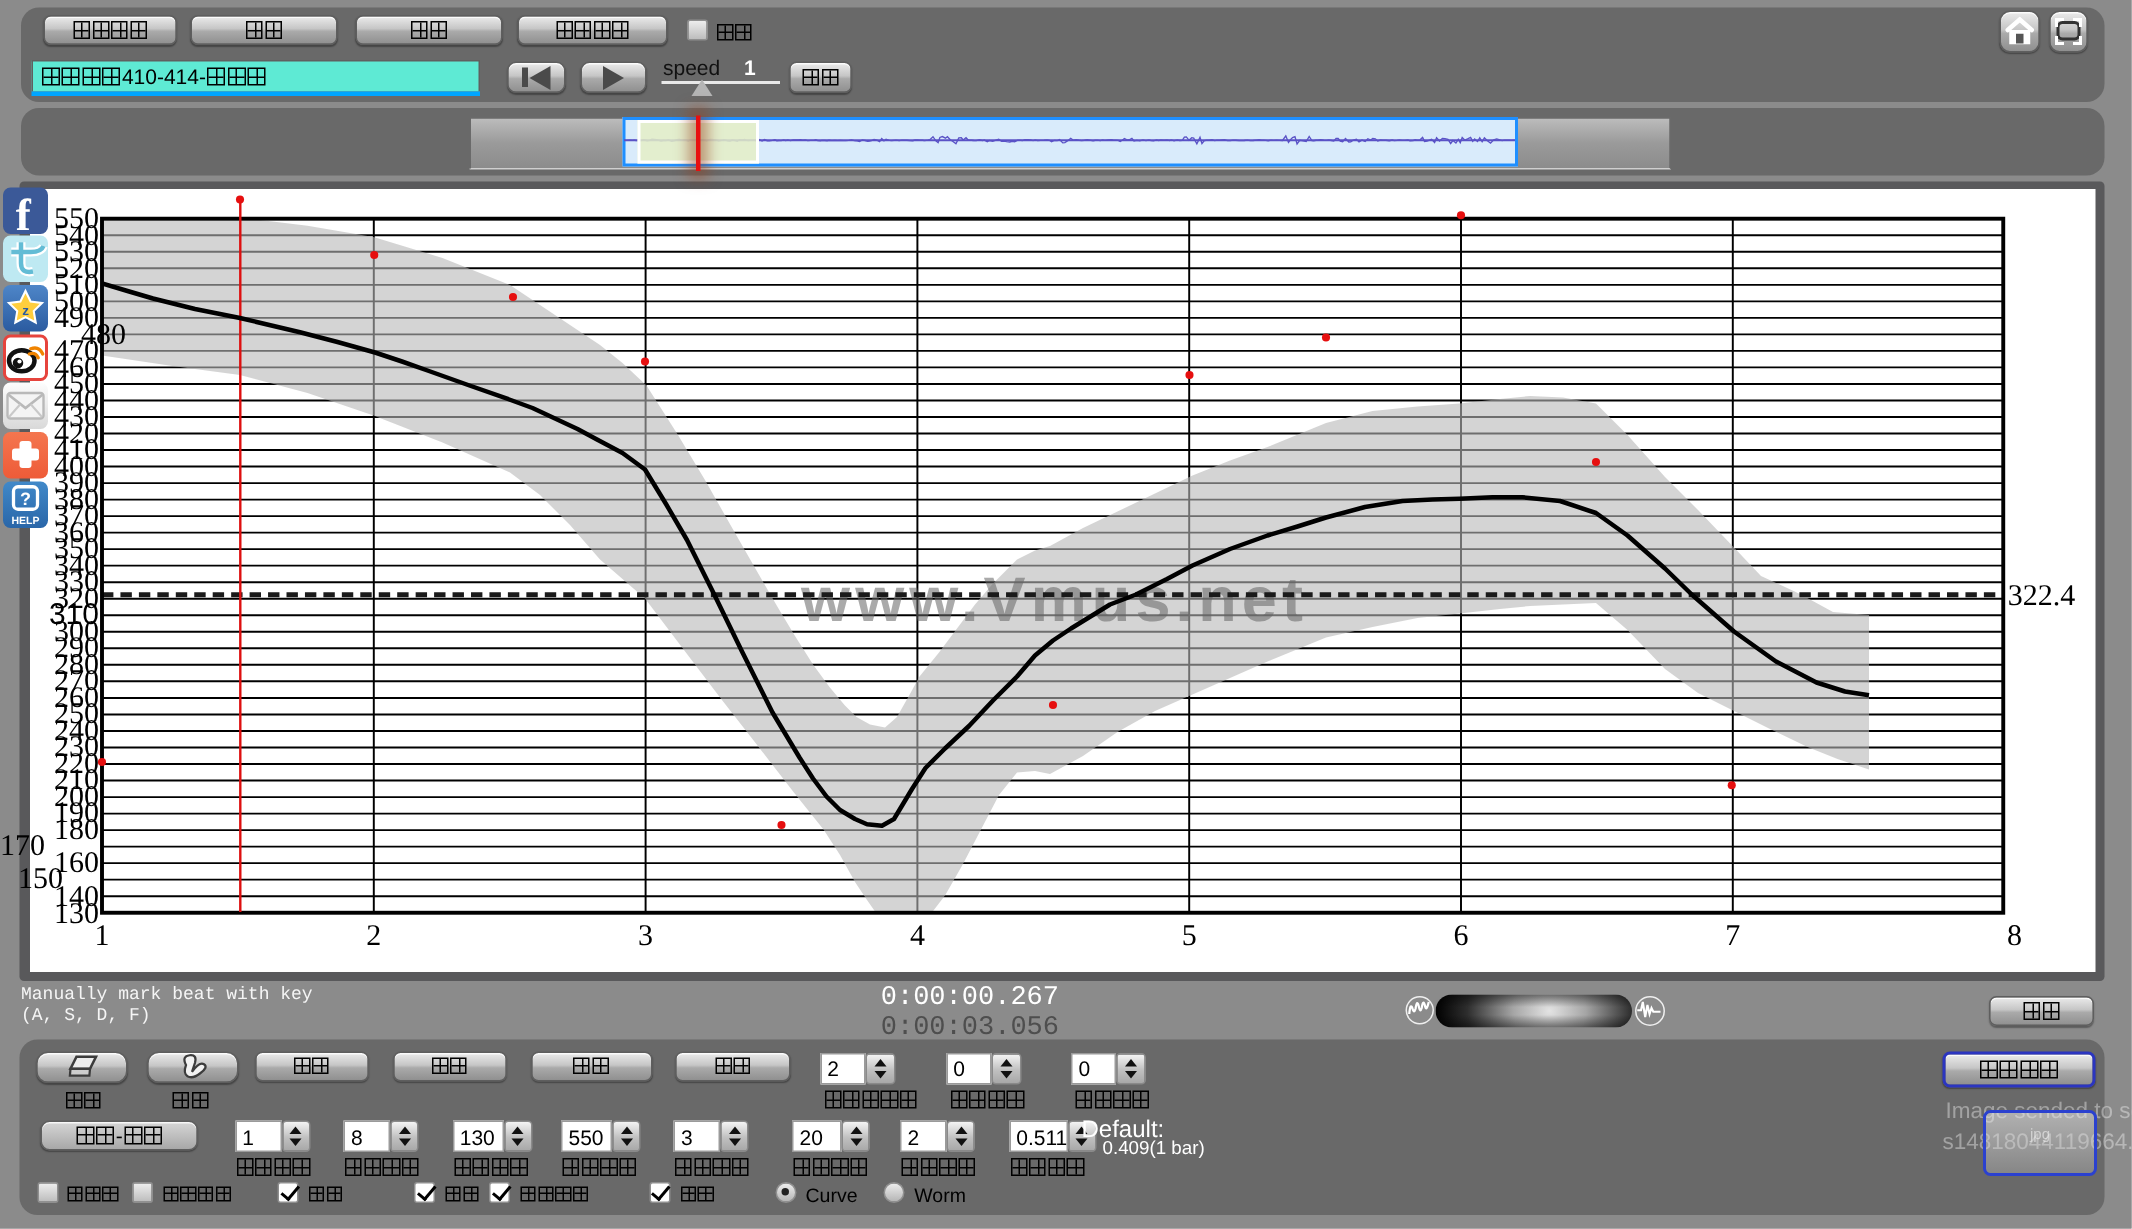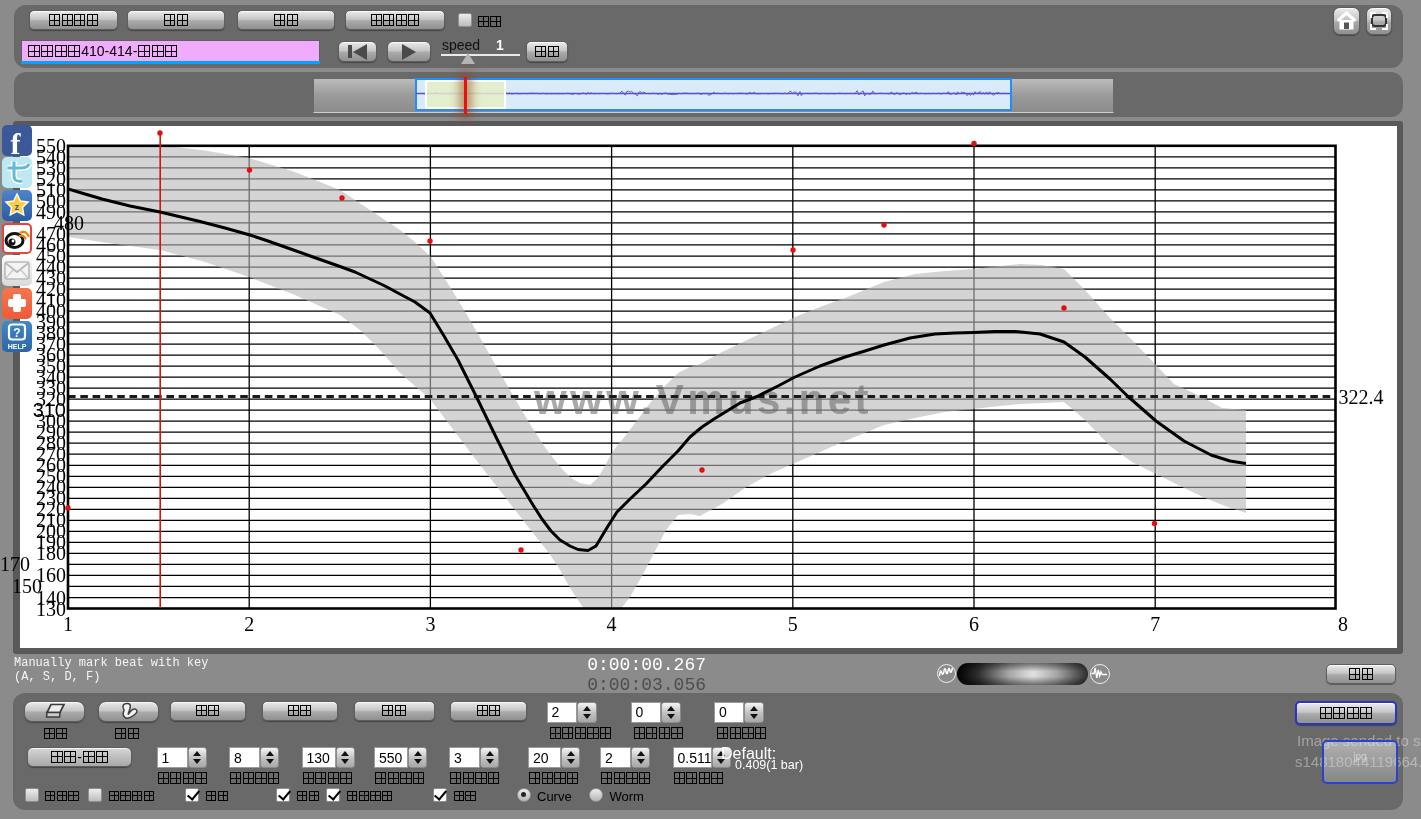--- a/index.html
+++ b/index.html
@@ -54,21 +54,21 @@
     <i class="cj"></i>
   </div>
 <div class="btn" style="left:345px;top:10px;width:100px;height:20px">
     <i class="cj"></i>
     <i class="cj"></i>
     <i class="cj"></i>
     <i class="cj"></i>
   </div>
 <div class="cb" style="left:458px;top:13px"></div>
 <div class="lbl" style="left:477px;top:14px;font-size:13px"><i class="cj"></i><i class="cj"></i></div>
-<div class="abs" style="left:21px;top:40px;width:299px;height:21px;background:#f0abfc;border:1px solid #606060;border-bottom:none;color:#000;font-size:14px;line-height:20px;padding-left:5px"><i class="cj"></i><i class="cj"></i><i class="cj"></i><i class="cj"></i>410-414-<i class="cj"></i><i class="cj"></i><i class="cj"></i></div>
+<div class="abs" style="left:21px;top:40px;width:299px;height:21px;background:#5eead4;border:1px solid #606060;border-bottom:none;color:#000;font-size:14px;line-height:20px;padding-left:5px"><i class="cj"></i><i class="cj"></i><i class="cj"></i><i class="cj"></i>410-414-<i class="cj"></i><i class="cj"></i><i class="cj"></i></div>
 <div class="abs" style="left:21px;top:61px;width:299px;height:3px;background:#00a5ff"></div>
 <div class="btn" style="left:338px;top:41px;width:39px;height:21px;border-radius:6px">
     <span style="display:inline-block;width:3.5px;height:13px;background:#4a4a4a;margin-right:1px"></span>
     <span style="display:inline-block;width:0;height:0;border-top:8px solid transparent;border-bottom:8px solid transparent;border-right:14px solid #4a4a4a"></span>
   </div>
 <div class="btn" style="left:387px;top:41px;width:44px;height:21px;border-radius:6px">
     <span style="display:inline-block;width:0;height:0;border-top:8px solid transparent;border-bottom:8px solid transparent;border-left:14px solid #4a4a4a"></span>
   </div>
 <div class="lbl" style="left:442px;top:37px;font-size:14px;color:#111">speed</div>
 <div class="lbl" style="left:496px;top:37px;font-size:14px;color:#fff;font-weight:bold">1</div>

